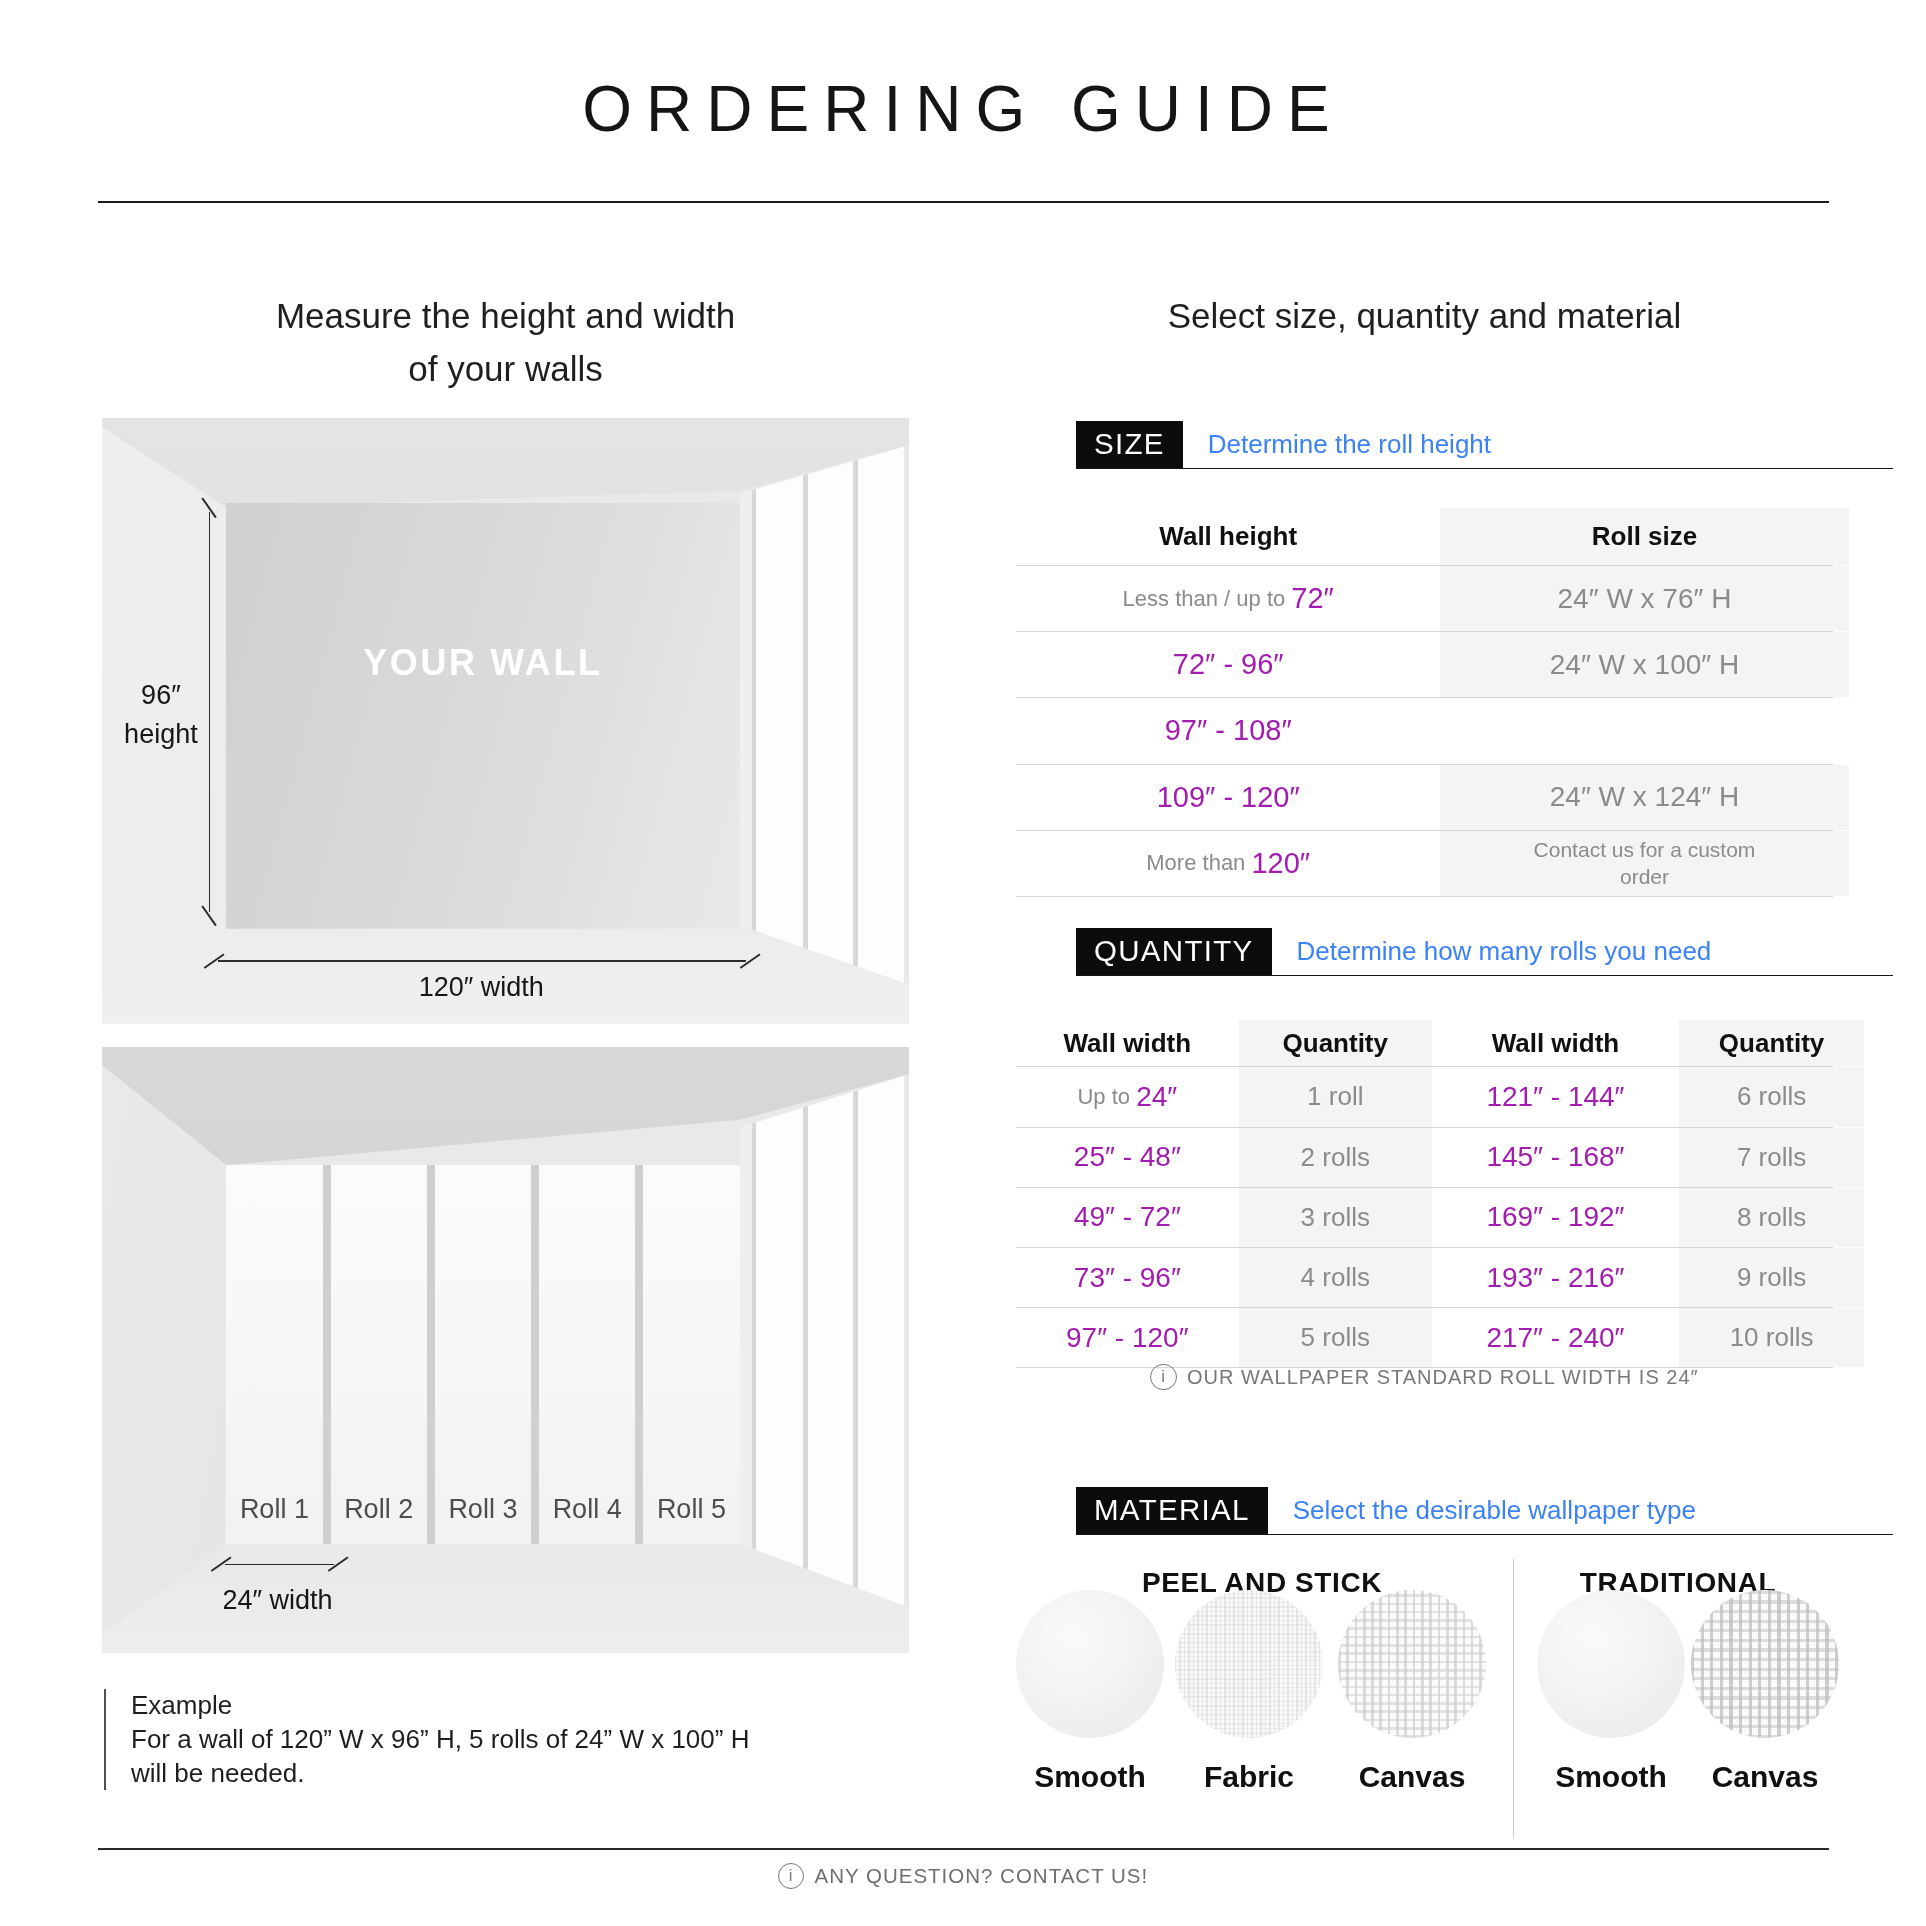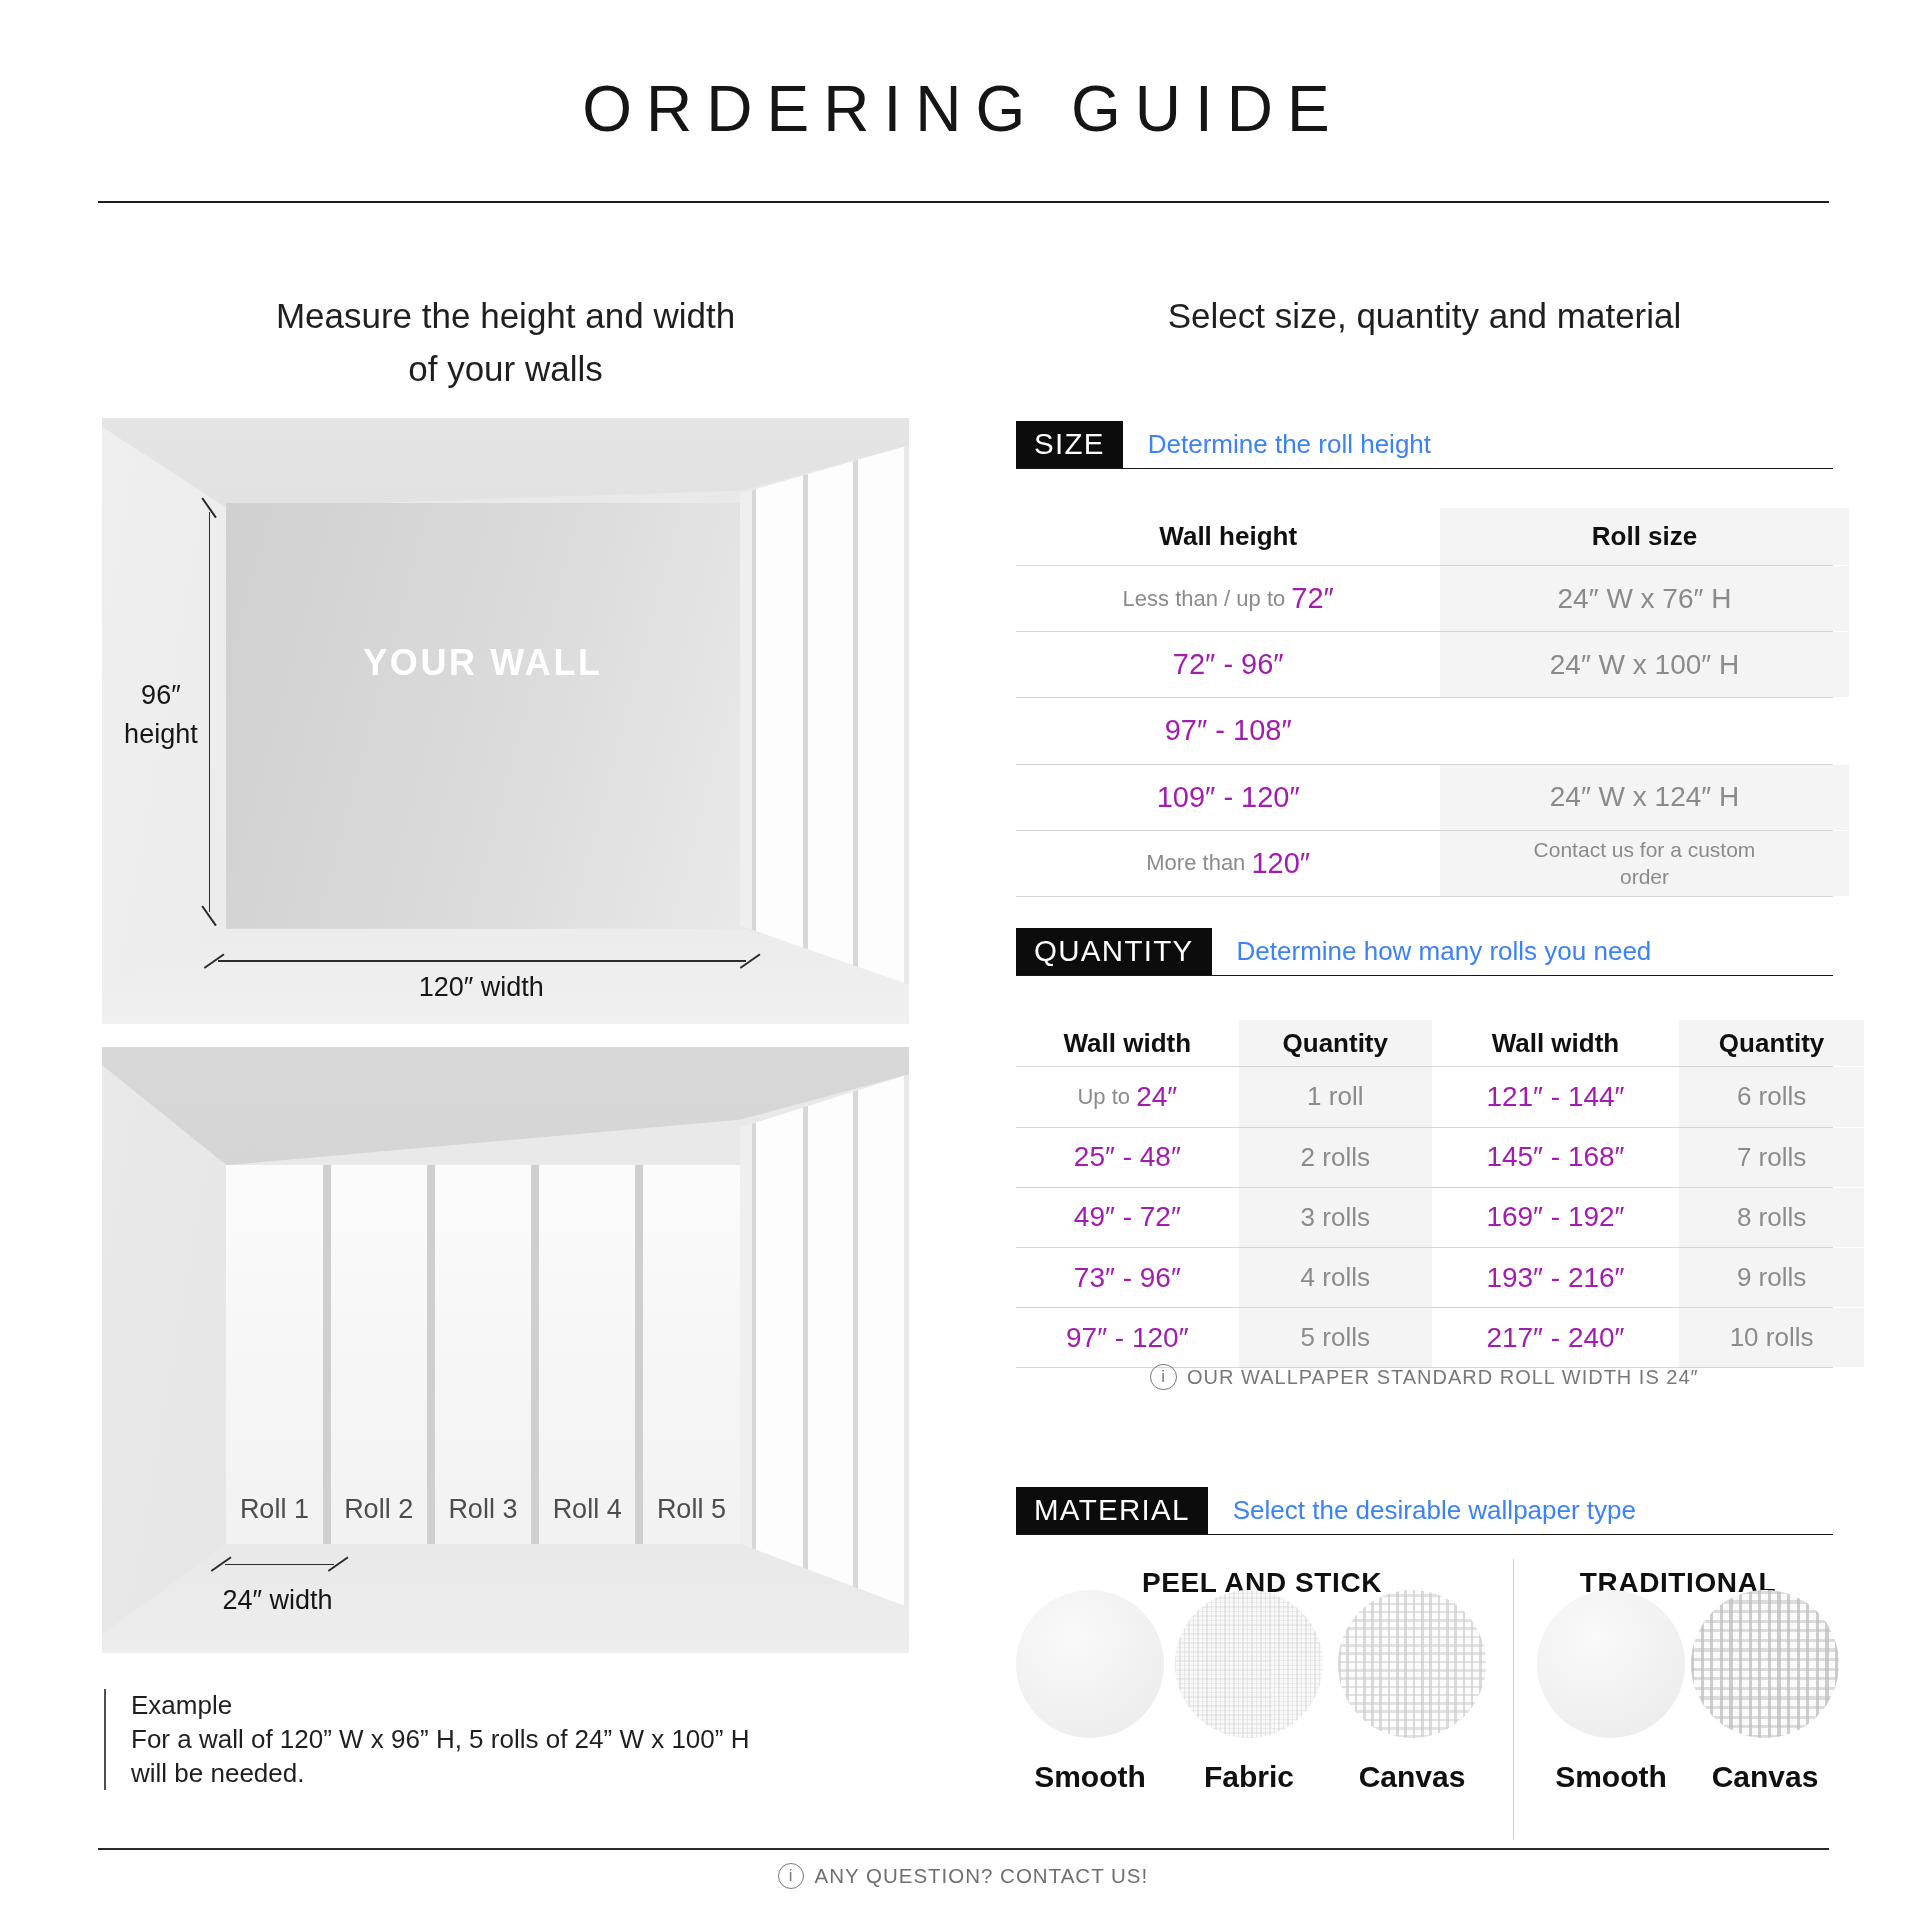--- a/index.html
+++ b/index.html
@@ -63,21 +63,21 @@
   #dim-width2 .t2{right:-5.1px;top:-11.6px;}
   #label-height{left:0.8%;top:42.5%;width:13%;text-align:center;font-size:27px;line-height:1.45;color:#161616;}
   #label-width1{left:24%;top:91.5%;width:46%;text-align:center;font-size:27px;color:#161616;}
   #label-width2{left:9.5%;top:88.8%;width:24.5%;text-align:center;font-size:27px;color:#161616;}
 
   
   #example{left:104px;top:1689px;border-left:2.6px solid #4f4f4f;padding-left:25px;
       font-size:26px;line-height:1.3;color:#1f1f1f;}
 
   
-  .section-head{left:1016px;width:817px;border-bottom:1.9px solid #161616;display:flex;align-items:center;}
+  .section-head{left:1076px;width:817px;border-bottom:1.9px solid #161616;display:flex;align-items:center;}
   .tag{background:#0c0c0c;color:#ffffff;font-size:29.5px;font-weight:400;letter-spacing:1.3px;
        padding:6.4px 18px;white-space:nowrap;}
   .subtitle{font-size:26px;color:#3b82f6;padding-left:25px;white-space:nowrap;}
   #size-head{top:421px;}
   #quantity-head{top:928px;}
   #material-head{top:1487px;}
 
   
   .tbl{left:1016px;width:817px;}
   #size-table{top:508px;}

